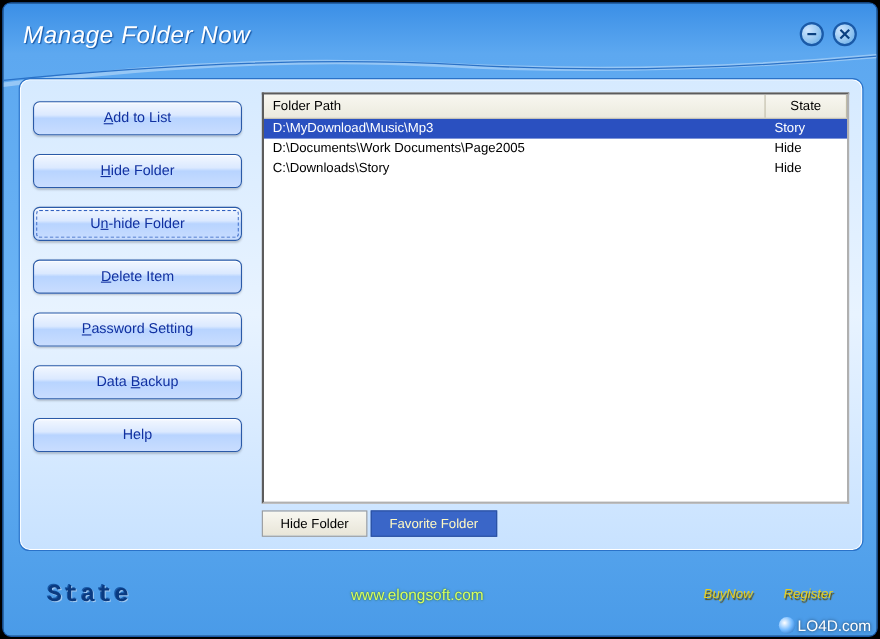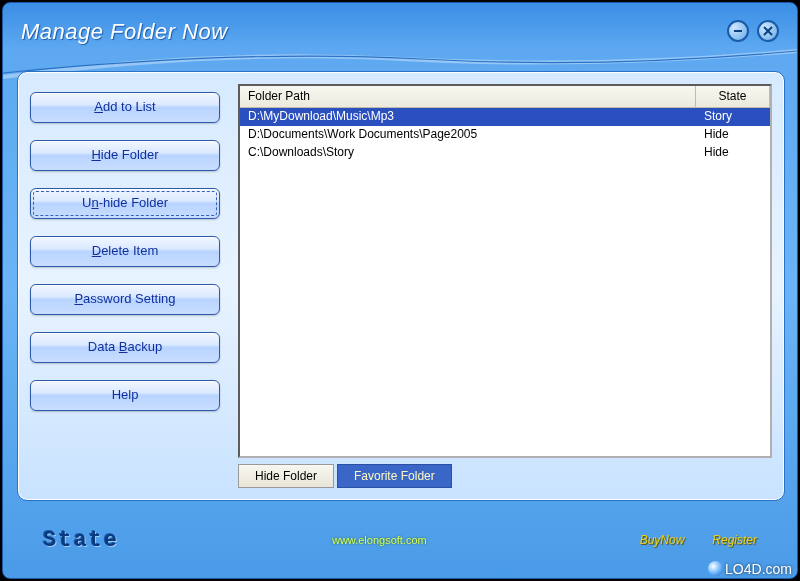--- a/index.html
+++ b/index.html
@@ -185,21 +185,21 @@
     letter-spacing: 2px;
     cursor: pointer;
     text-shadow: 1px 1px 0 #9fc8f0, -1px -1px 0 #1a5aa8;
   }
   .footer-center {
     flex: 1;
     text-align: center;
   }
   .url-link {
     color: #d8ff60;
-    font-size: 11px;
+    font-size: 14px;
     text-shadow: 0 0 2px #205a10;
     cursor: pointer;
     margin-top: 29px;
   }
   .footer-right {
     display: flex;
     gap: 28px;
   }
   .gold-link {
     color: #e8d020;

